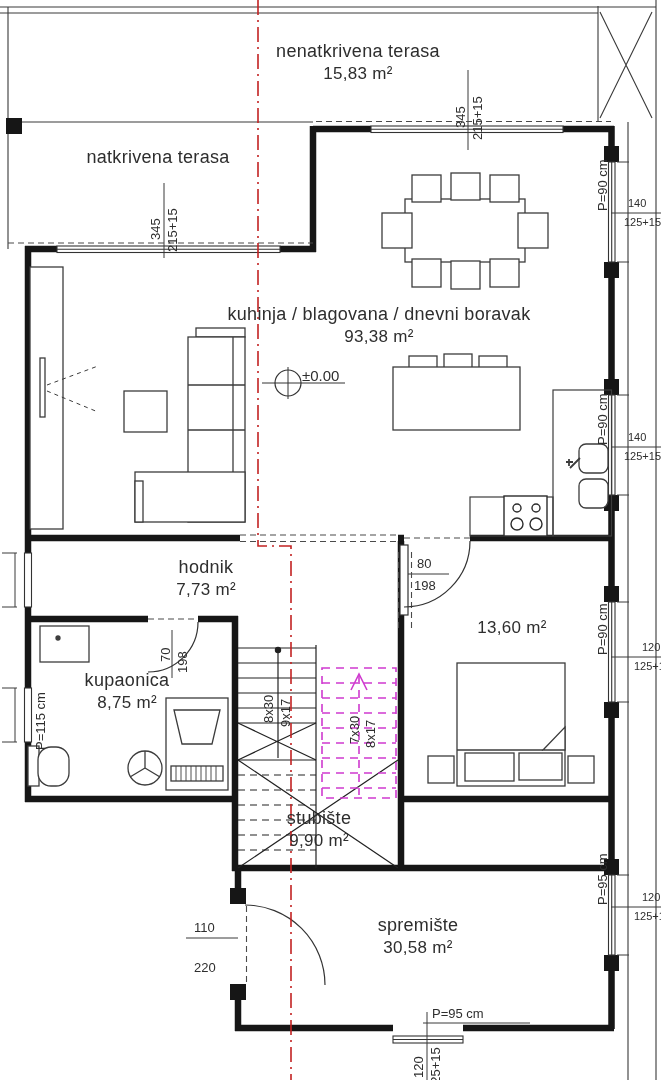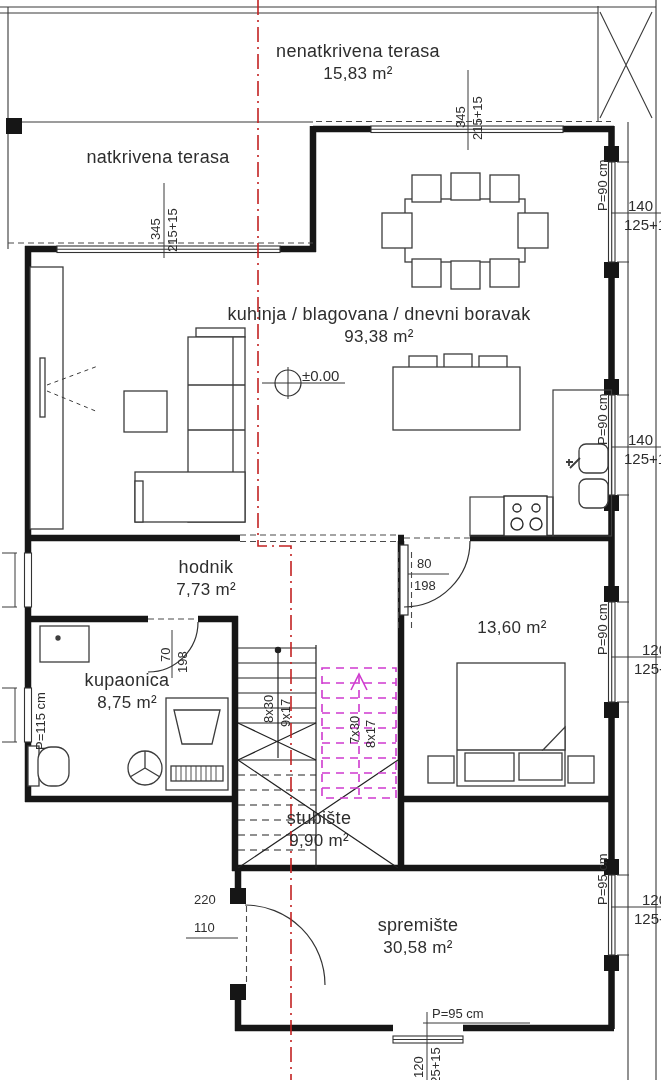--- a/index.html
+++ b/index.html
@@ -3,21 +3,21 @@
 <meta charset="utf-8">
 <style>
   html,body{margin:0;padding:0;background:#ffffff;}
   #plan{position:relative;width:661px;height:1080px;overflow:hidden;background:#fff;
         font-family:"Liberation Sans",sans-serif;color:#2e2e2e;}
   #plan svg{position:absolute;left:0;top:0;}
   .lbl{position:absolute;text-align:center;letter-spacing:.3px;line-height:1.25;}
   .nm{font-size:18px;}
   .ar{font-size:17px;}
   .dim{position:absolute;font-size:13px;white-space:nowrap;}
-  .dimS{position:absolute;font-size:15px;white-space:nowrap;}
+  .dimS{position:absolute;font-size:11px;white-space:nowrap;}
   .vt{position:absolute;font-size:13px;white-space:nowrap;
       transform-origin:0 0;transform:rotate(-90deg);}
   .lvl{position:absolute;font-size:15px;white-space:nowrap;}
 </style>
 </head>
 <body>
 
 <div id="plan">
 
 <svg width="661" height="1080" viewBox="0 0 661 1080">
@@ -262,20 +262,20 @@
 <span class="vt" style="left:411px;top:1078px">120</span>
 <span class="vt" style="left:428px;top:1091px">125+15</span>
 
 <span class="vt" style="left:33px;top:750px">P=115 cm</span>
 
 <div class="dim" style="left:417px;top:556px">80</div>
 <div class="dim" style="left:414px;top:578px">198</div>
 <span class="vt" style="left:158px;top:662px">70</span>
 <span class="vt" style="left:175px;top:673px">198</span>
 <div class="dim" style="left:194px;top:920px">110</div>
-<div class="dim" style="left:194px;top:892px">220</div>
+<div class="dim" style="left:194px;top:960px">220</div>
 
 <span class="vt" style="left:261px;top:723px">8x30</span>
 <span class="vt" style="left:278px;top:727px">9x17</span>
 <span class="vt" style="left:347px;top:744px">7x30</span>
 <span class="vt" style="left:363px;top:748px">8x17</span>
 
 </div>
 
 </body></html>

